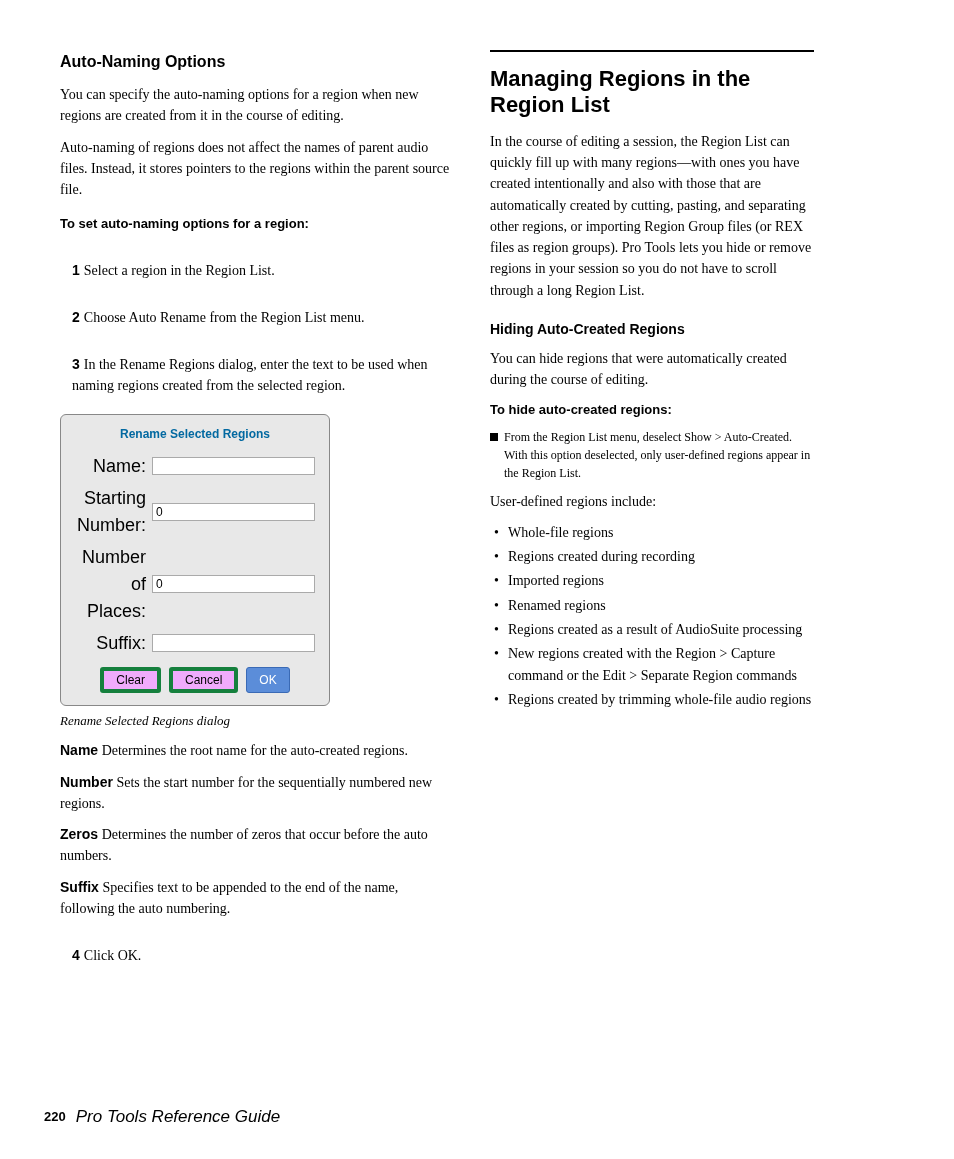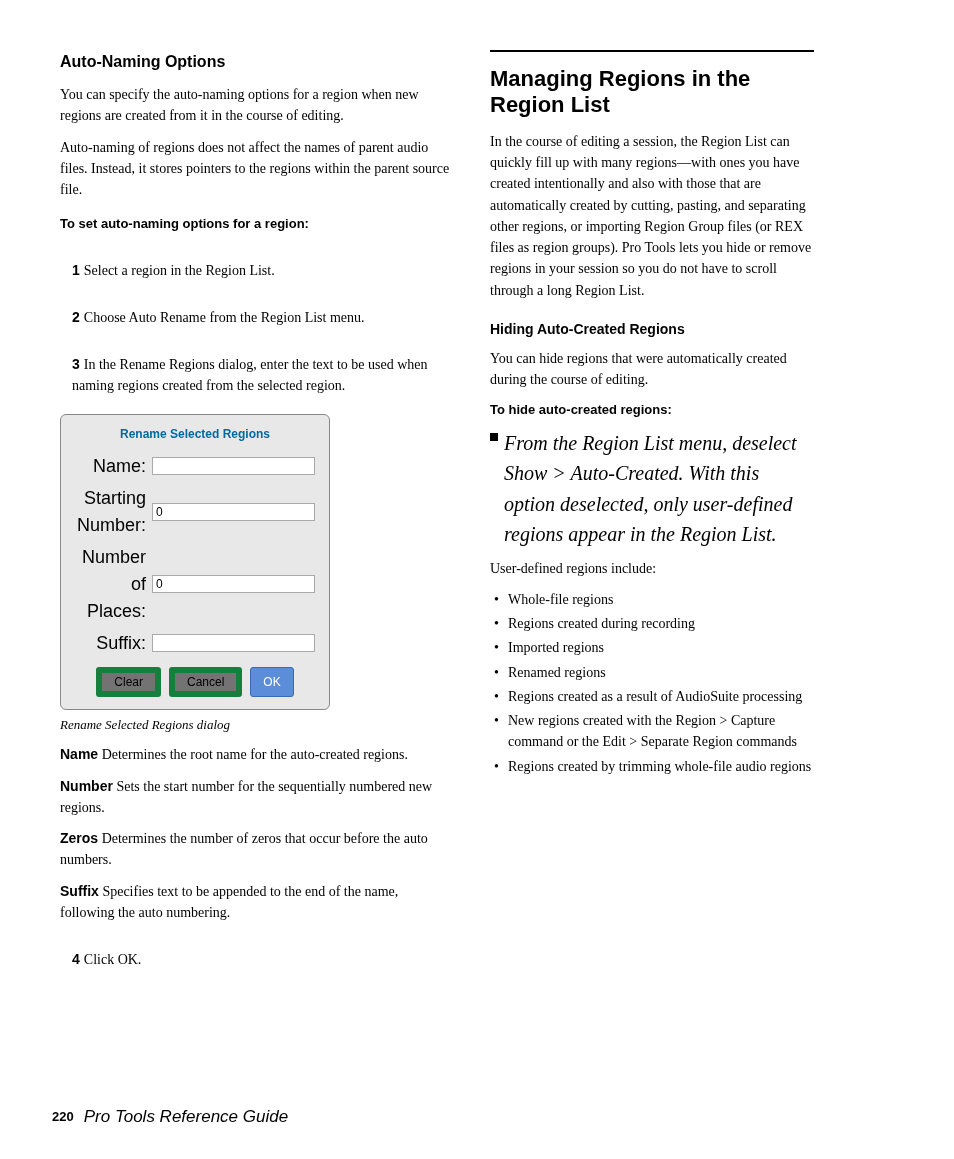--- a/index.html
+++ b/index.html
@@ -116,23 +116,23 @@
     .dialog-buttons {
       display: flex;
       justify-content: center;
       gap: 8px;
       margin-top: 10px;
     }
     .dialog-btn {
       font-family: Arial, Helvetica, sans-serif;
       font-size: 12px;
       padding: 2px 12px;
-      border: 6px solid #15803d;
+      border: 4px solid #15803d;
       border-radius: 3px;
-      background: #737373;
+      background: #f0abfc;
       cursor: pointer;
     }
     .dialog-btn.ok {
       background: #5b8dd9;
       color: #fff;
       border: 1px solid #3a6ab5;
     }
     .dialog-caption {
       font-style: italic;
       font-size: 13px;
@@ -155,21 +155,21 @@
     ul.bullet-list li::before {
       content: '•';
       position: absolute;
       left: 4px;
       top: 0;
     }
     
     .footer {
       position: absolute;
       bottom: 30px;
-      left: 52px;
+      left: 44px;
       right: 60px;
       display: flex;
       align-items: center;
       gap: 10px;
     }
     .footer-page {
       font-family: Arial, Helvetica, sans-serif;
       font-size: 13px;
       font-weight: bold;
     }
@@ -198,23 +198,22 @@
       margin-bottom: 8px;
     }
     .from-bullet-square {
       width: 8px;
       height: 8px;
       background: #000;
       flex-shrink: 0;
       margin-top: 5px;
     }
     .from-bullet-text {
-      font-size: 20px;
+      font-size: 12px;
       line-height: 1.52;
-      font-style: italic;
     }
   </style>
 </head>
 <body>
 
 <div class="page">
   <div class="two-column">
 
     <div class="left-col">
       <h2 class="section-title">Auto-Naming Options</h2>

